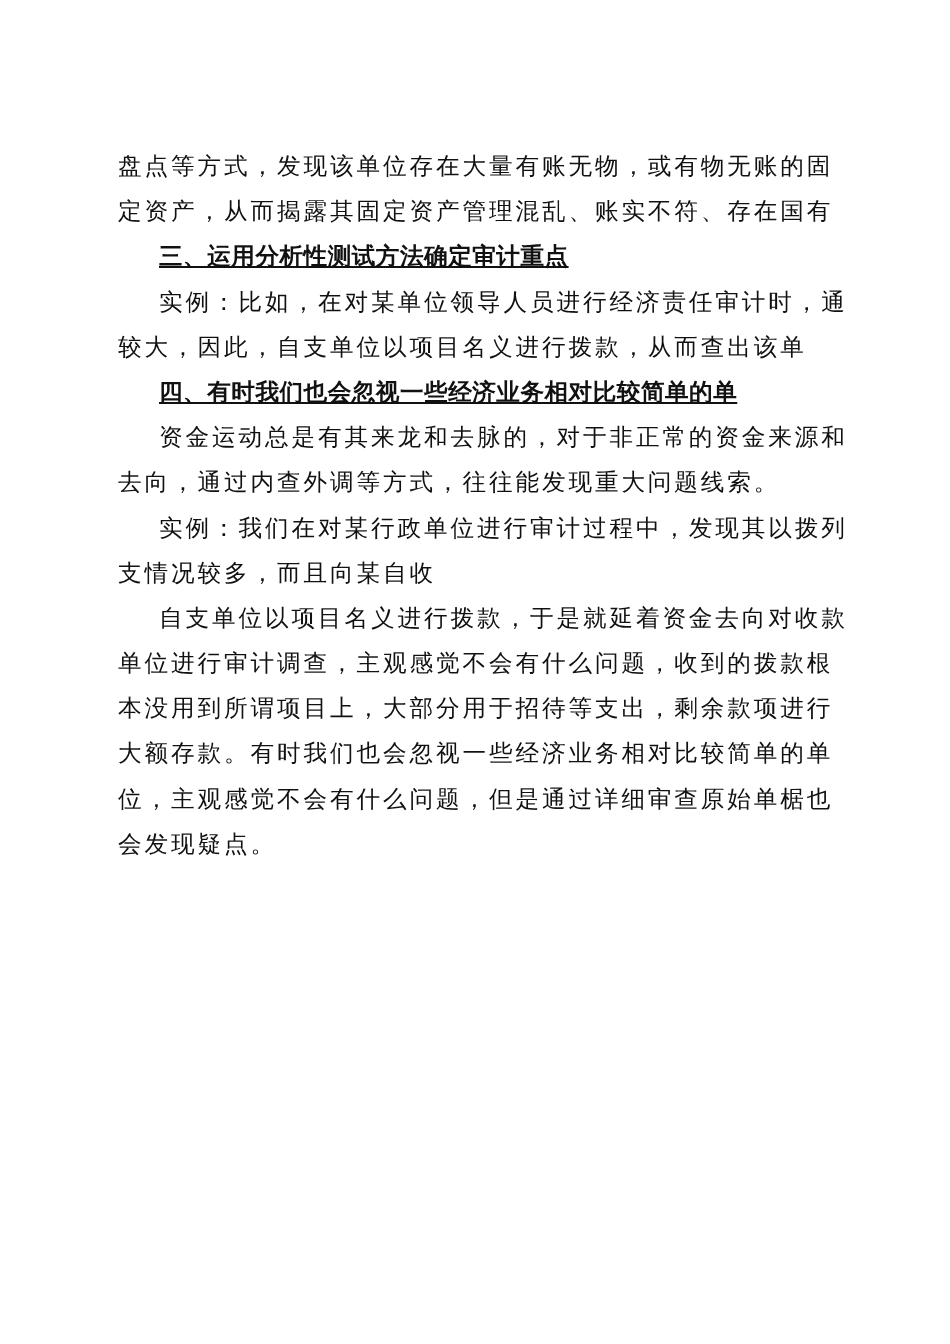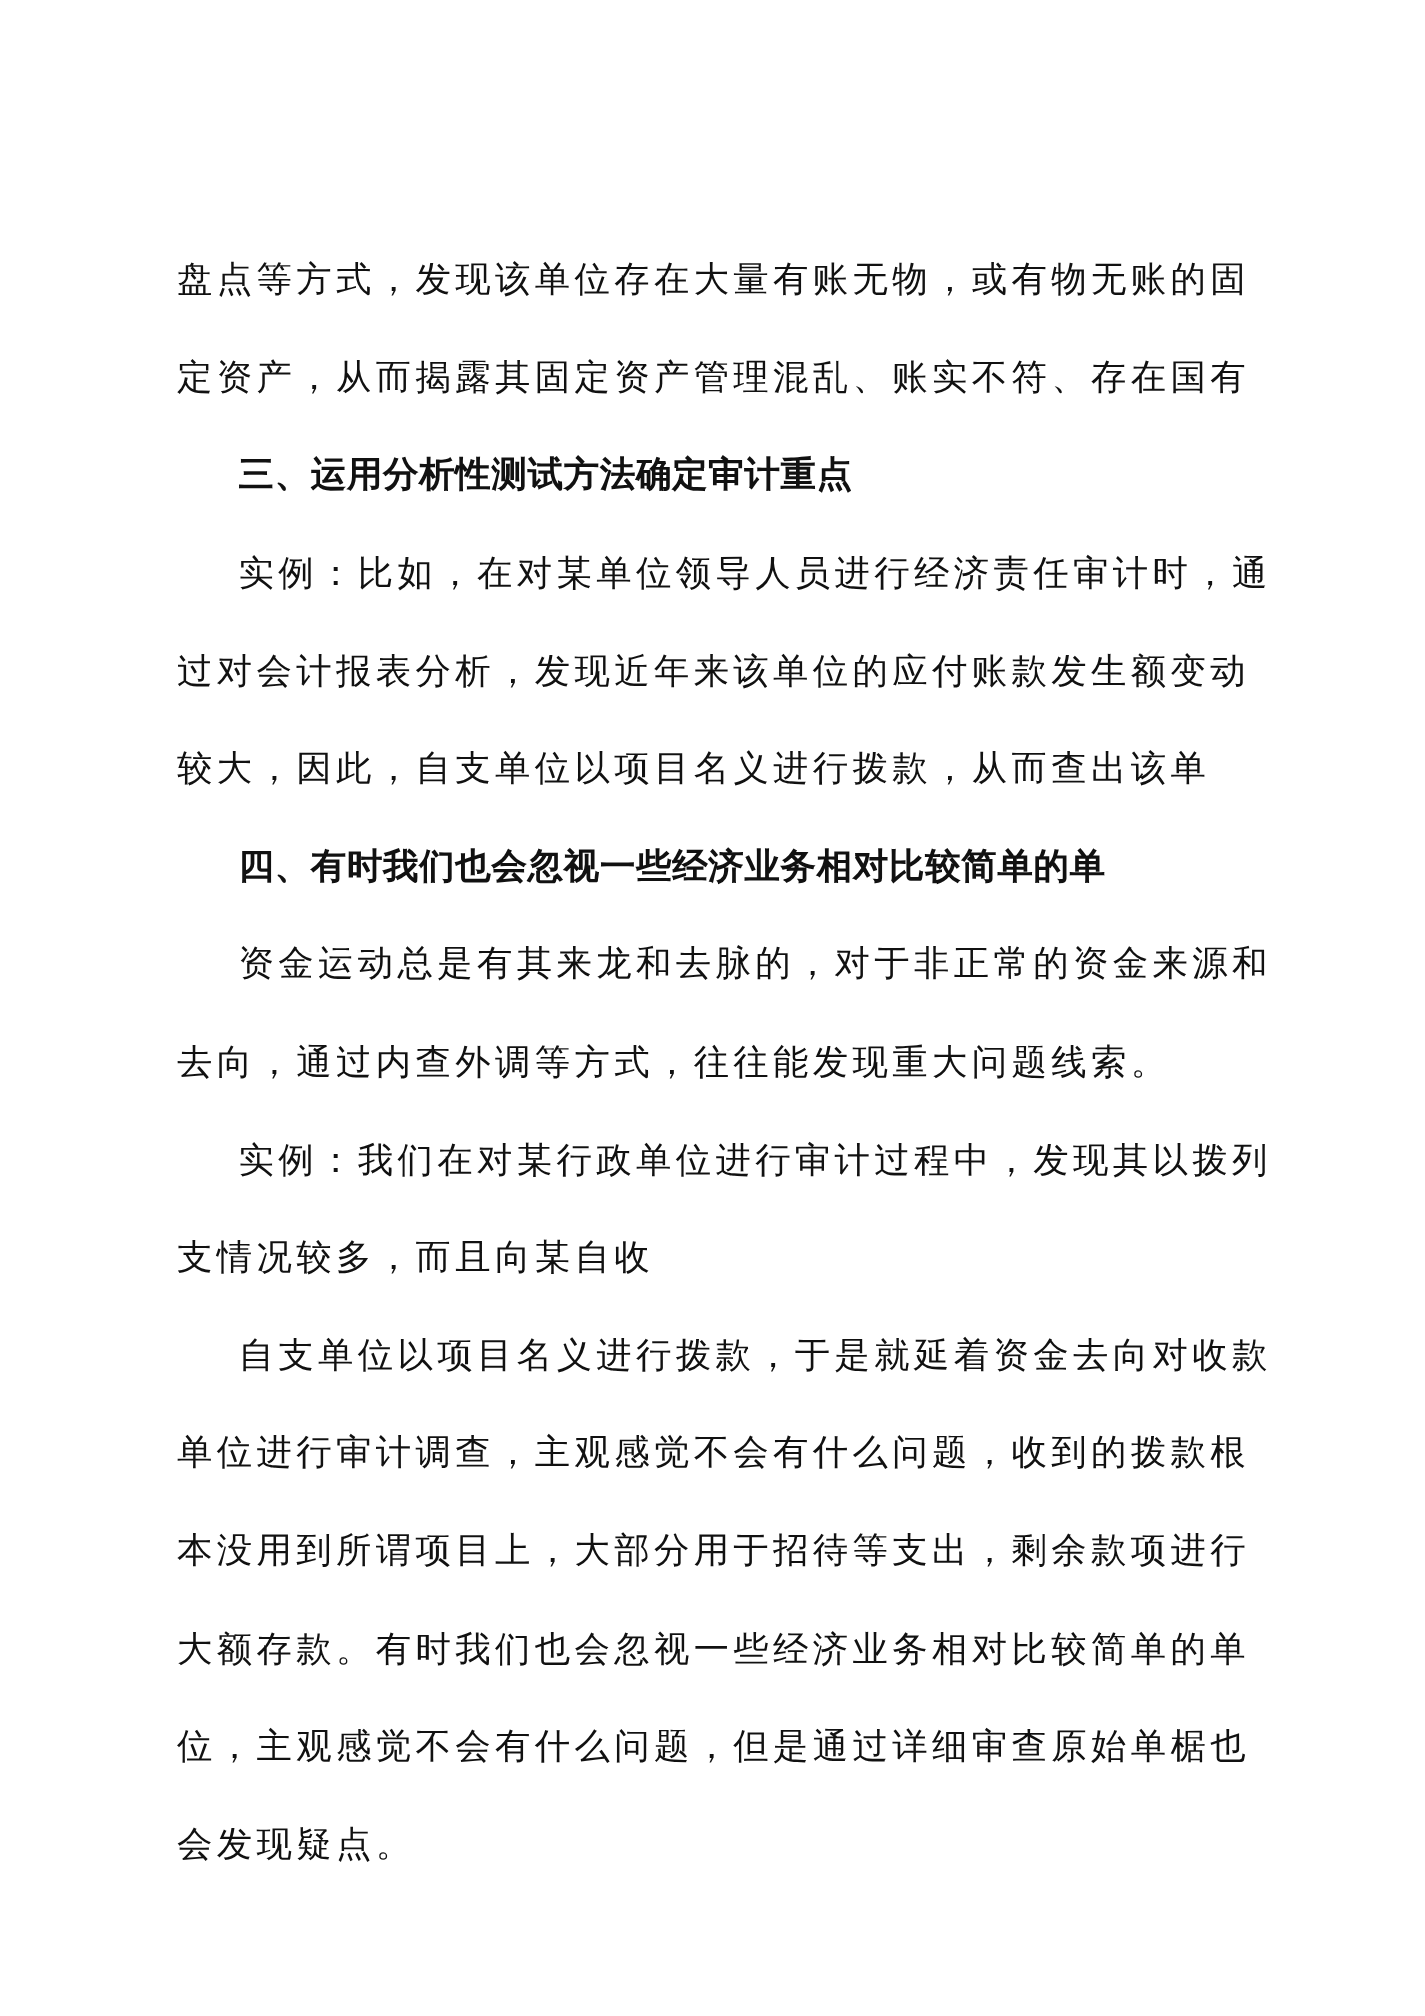--- a/index.html
+++ b/index.html
@@ -3,39 +3,38 @@
   <meta charset="utf-8">
   <style>
     html, body { margin: 0; padding: 0; background: #ffffff; }
     body { width: 950px; height: 1344px; position: relative; overflow: hidden; }
     .page {
       position: absolute; left: 118px; top: 144px; width: 708px;
       font-family: "DejaVu Serif", "Liberation Serif", serif;
       font-size: 23.6px; line-height: 45.2px; color: #111;
       letter-spacing: 2.9px;
     }
-    .line { white-space: nowrap; height: 45.2px; overflow: visible; margin-top: 20px; }
+    .line { white-space: nowrap; height: 45.2px; overflow: visible; }
     .indent { padding-left: 41px; }
-    .heading { font-family: "DejaVu Sans", "Liberation Sans", sans-serif; font-weight: bold; letter-spacing: 0.5px; padding-left: 41px; }
+    .heading { font-family: "DejaVu Sans", "Liberation Sans", sans-serif; font-weight: bold; letter-spacing: 0.5px; padding-left: 41px; text-decoration: underline; }
     .gap { height: 7px; }
   </style>
 </head>
 <body>
 
 <div class="page">
   <div>
     <div class="line">盘点等方式，发现该单位存在大量有账无物，或有物无账的固</div>
     <div class="line">定资产，从而揭露其固定资产管理混乱、账实不符、存在国有</div>
   </div>
 
   <div class="line heading">三、运用分析性测试方法确定审计重点</div>
 
   <div>
     <div class="line indent">实例：比如，在对某单位领导人员进行经济责任审计时，通</div>
-    <div class="line">过对会计报表分析，发现近年来该单位的应付账款发生额变动</div>
     <div class="line">较大，因此，自支单位以项目名义进行拨款，从而查出该单</div>
   </div>
 
   <div class="line heading">四、有时我们也会忽视一些经济业务相对比较简单的单</div>
 
   <div>
     <div class="line indent">资金运动总是有其来龙和去脉的，对于非正常的资金来源和</div>
     <div class="line">去向，通过内查外调等方式，往往能发现重大问题线索。</div>
   </div>
 

